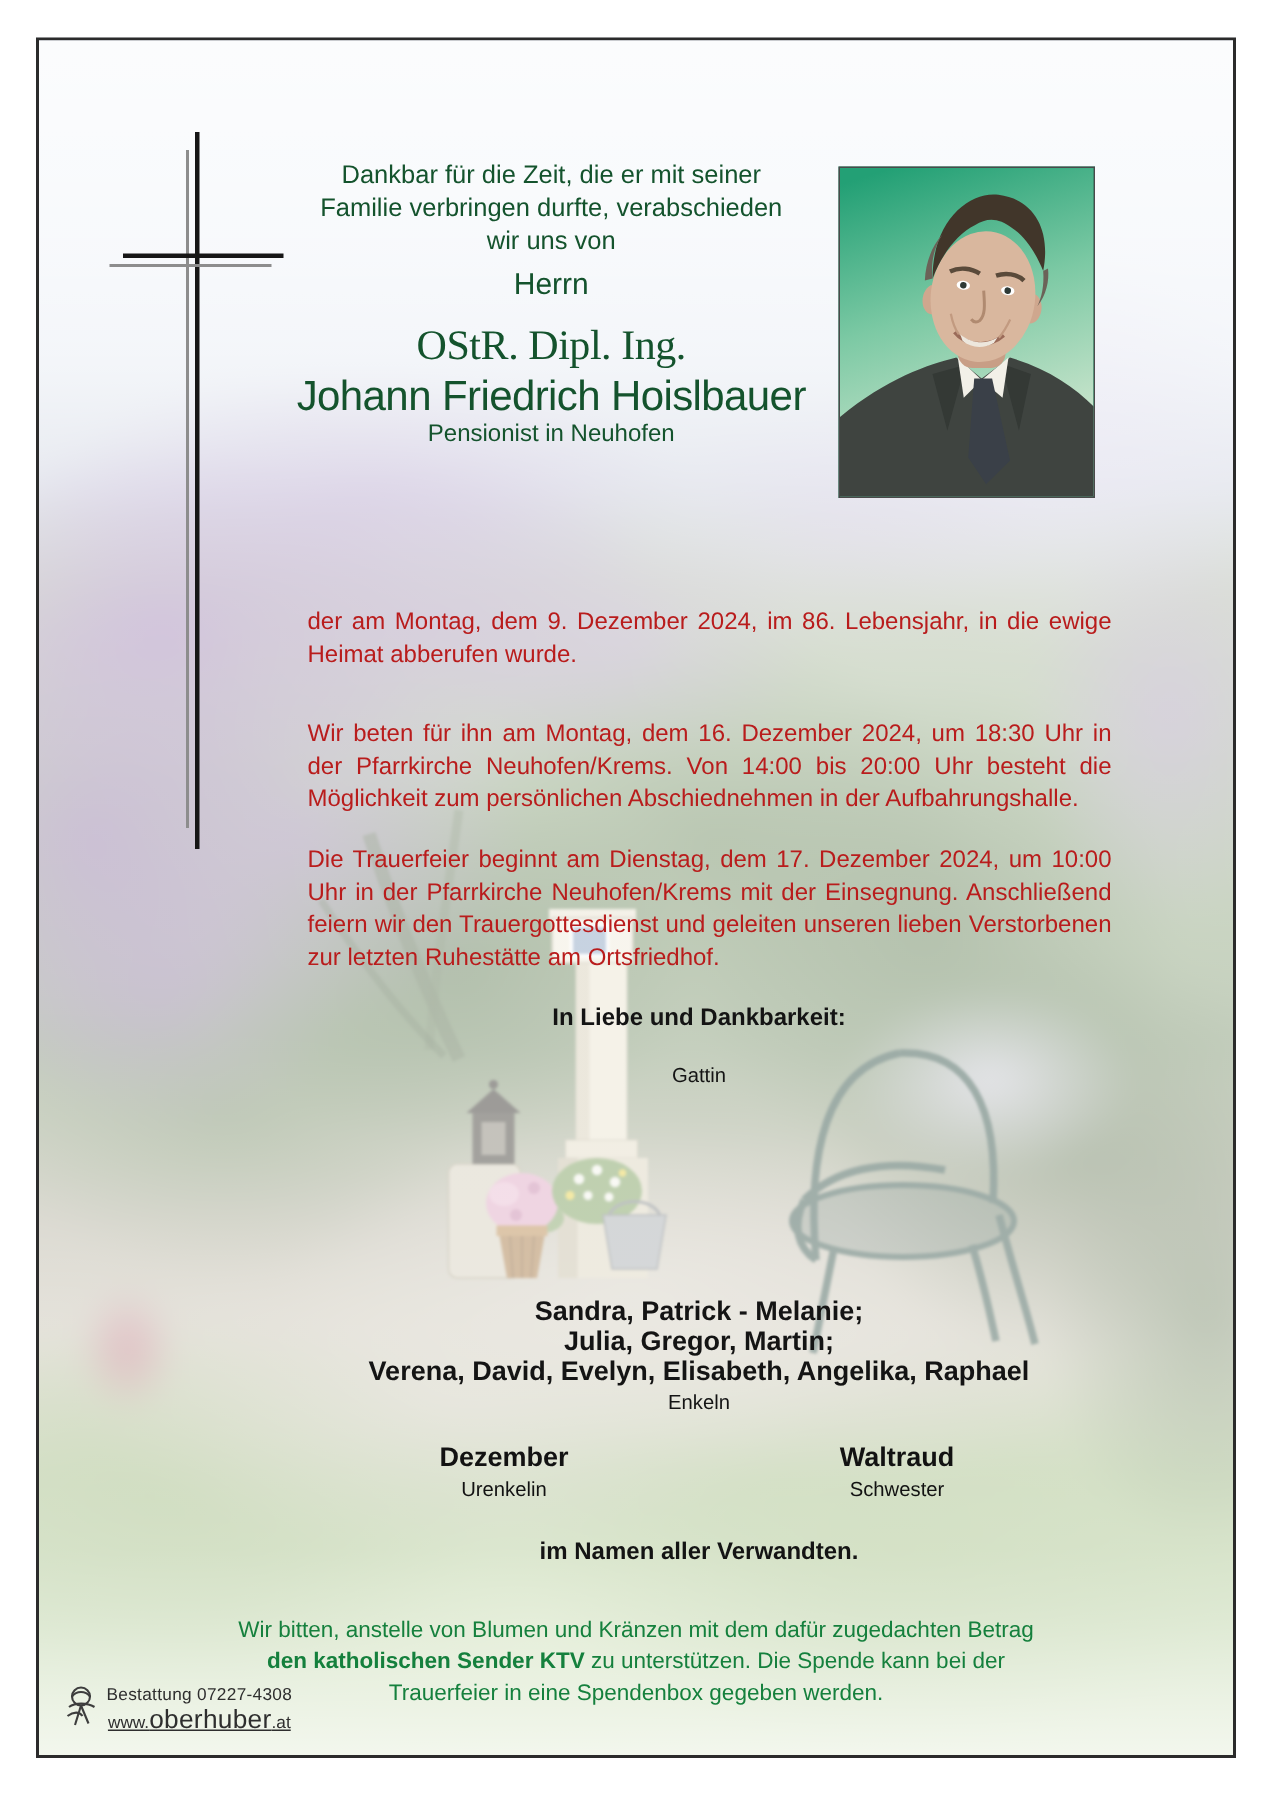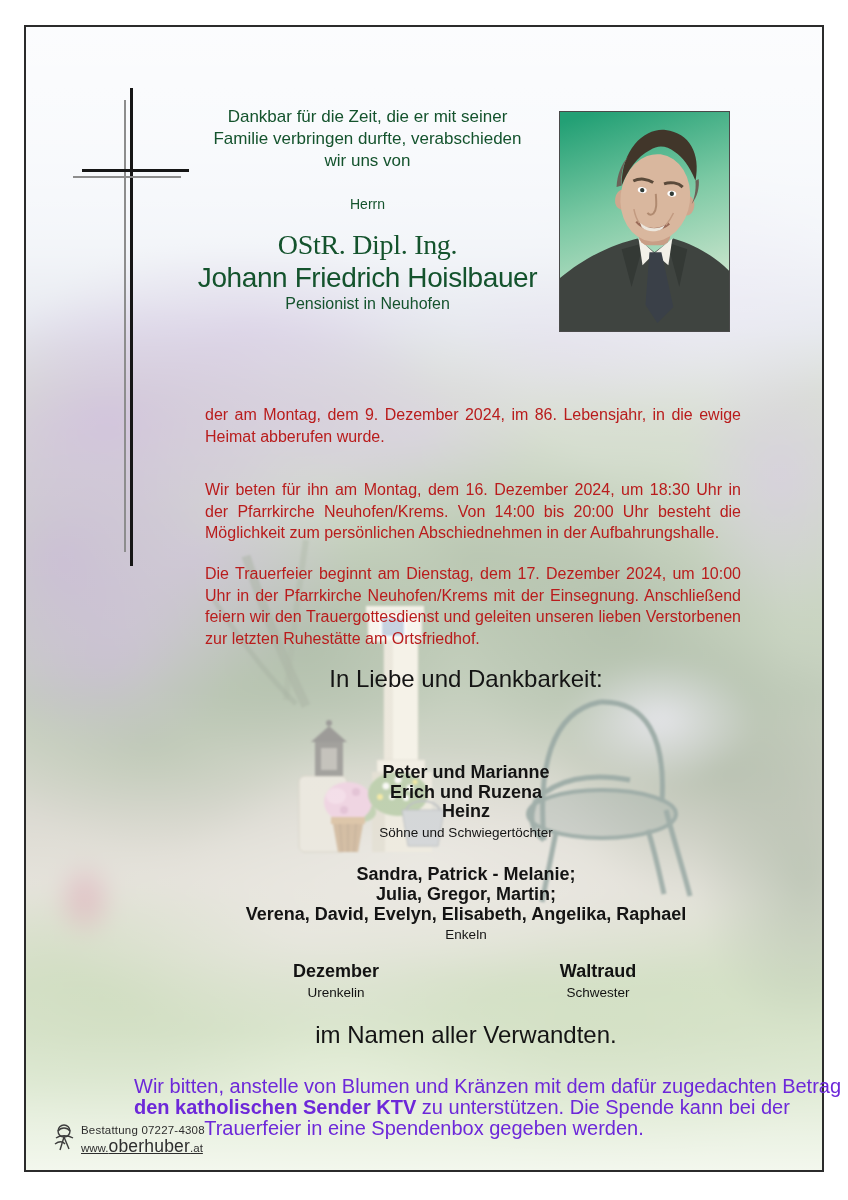--- a/index.html
+++ b/index.html
@@ -72,21 +72,21 @@
   .cv-thin { left: 124px; top: 100px; width: 2px;   height: 452px; background: #8d8d8d; }
   .ch-main { left: 82px;  top: 169px; width: 107px; height: 3px;   background: #161616; }
   .ch-thin { left: 73px;  top: 176px; width: 108px; height: 2px;   background: #8d8d8d; }
 
   
   .head-col {
     position: absolute; left: 140px; top: 106px; width: 455px;
     text-align: center; color: #14532d;
   }
   .intro-line { display: block; font-size: 17px; line-height: 22px; }
-  .salutation { margin-top: 22px; font-size: 14px; line-height: 20px; }
+  .salutation { margin-top: 8px; font-size: 20px; line-height: 20px; }
   .deceased-title { margin-top: 14px; font-size: 28px; line-height: 33px; letter-spacing: -0.3px; font-family: Liberation Serif, serif; }
   .deceased-name  { font-size: 28px; line-height: 33px; letter-spacing: -0.4px; white-space: nowrap; }
   .deceased-sub   { font-size: 16px; line-height: 20px; }
 
   .photo-frame {
     position: absolute; left: 559px; top: 111px;
     width: 171px; height: 221px;
     border: 1px solid #4a4a4a; background: #2fa87c;
   }
   .photo-frame svg { display: block; }
@@ -95,29 +95,29 @@
     position: absolute; left: 205px; width: 536px;
     font-size: 16px; line-height: 21.5px; text-align: justify; color: #b91c1c;
   }
   .center-col {
     position: absolute; left: 198px; width: 536px;
     text-align: center; color: #141414;
   }
   .bold-line   { font-weight: bold; font-size: 18px; line-height: 19.5px; white-space: nowrap; }
   .gc-line     { font-weight: bold; font-size: 18px; line-height: 20px;   white-space: nowrap; }
   .relation    { font-size: 13.5px; line-height: 17px; margin-top: 2px; }
-  .heading-line{ font-weight: normal; font-size: 24px; line-height: 22px; }
+  .heading-line{ font-weight: bold; font-size: 16px; line-height: 22px; }
   .pair-col    { position: absolute; width: 200px; text-align: center; top: 962px; }
   .donation    { position: absolute; left: 134px; width: 580px; text-align: center;
-                 font-size: 20px; line-height: 21px; color: #6d28d9; }
+                 font-size: 15px; line-height: 21px; color: #15803d; }
   .donation .dline { display: block; white-space: nowrap; }
   .donation b { font-weight: bold; }
 
   
-  .footer-logo { position: absolute; left: 52px; top: 1120px; width: 200px; height: 44px; }
+  .footer-logo { position: absolute; left: 42px; top: 1120px; width: 200px; height: 44px; text-align: center; }
   .footer-logo .icon { position: absolute; left: 0; top: 2px; }
   .fl-text { position: absolute; left: 29px; top: 4px; white-space: nowrap; color: #2e2e2e; }
   .fl-line1 { font-size: 11.5px; line-height: 13px; letter-spacing: .2px; }
   .fl-line2 { font-size: 11.5px; line-height: 18px; text-decoration: underline; }
   .fl-line2 .big { font-size: 17.5px; letter-spacing: .2px; }
 </style>
 </head>
 <body>
 
 <div class="page">
@@ -257,28 +257,23 @@
     </svg>
   </div>
 
   <p class="body-par" style="top:388px">der am Montag, dem 9. Dezember 2024, im 86. Lebensjahr, in die ewige Heimat abberufen wurde.</p>
   <p class="body-par" style="top:463px">Wir beten für ihn am Montag, dem 16. Dezember 2024, um 18:30 Uhr in der Pfarrkirche Neuhofen/Krems. Von 14:00 bis 20:00 Uhr besteht die Möglichkeit zum persönlichen Abschiednehmen in der Aufbahrungshalle.</p>
   <p class="body-par" style="top:547px">Die Trauerfeier beginnt am Dienstag, dem 17. Dezember 2024, um 10:00 Uhr in der Pfarrkirche Neuhofen/Krems mit der Einsegnung. Anschließend feiern wir den Trauergottesdienst und geleiten unseren lieben Verstorbenen zur letzten Ruhestätte am Ortsfriedhof.</p>
 
   <div class="center-col heading-line" style="top:668px">In Liebe und Dankbarkeit:</div>
 
   <div class="center-col" style="top:706px">
-  </div>
-
-  <div class="center-col" style="top:763px">
-    <div class="bold-line">Peter und Marianne</div>
-    <div class="bold-line">Erich und Ruzena</div>
-    <div class="bold-line">Heinz</div>
-    <div class="relation">Söhne und Schwiegertöchter</div>
-  </div>
+    <div class="relation">Gattin</div>
+  </div>
+
 
   <div class="center-col" style="top:864px">
     <div class="gc-line">Sandra, Patrick - Melanie;</div>
     <div class="gc-line">Julia, Gregor, Martin;</div>
     <div class="gc-line">Verena, David, Evelyn, Elisabeth, Angelika, Raphael</div>
     <div class="relation">Enkeln</div>
   </div>
 
   <div class="pair-col" style="left:236px">
     <div class="bold-line">Dezember</div>

